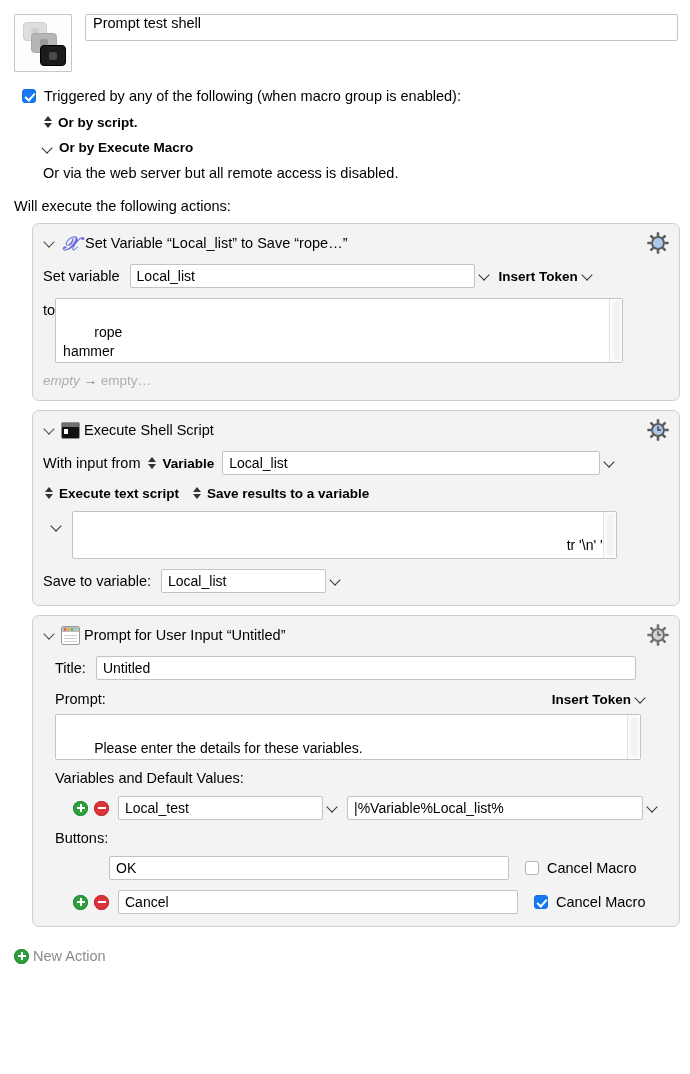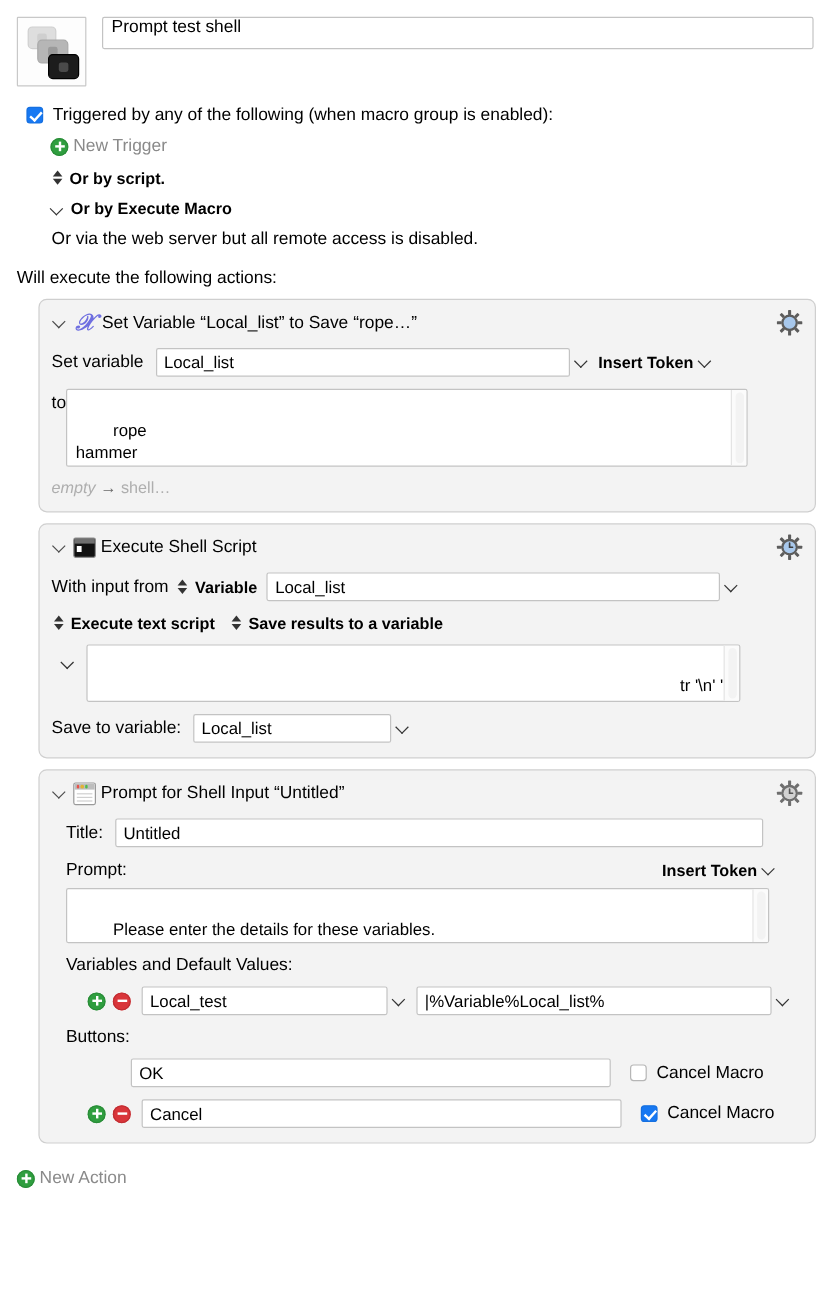--- a/index.html
+++ b/index.html
@@ -221,24 +221,20 @@
     <span>Prompt test shell</span>
   </div>
 </div>
 
 <div class="trigger-block">
   <div class="trig-row">
     <span class="cbx on"></span>
     <span class="trig-label">Triggered by any of the following (when macro group is enabled):</span>
   </div>
 
-  <div class="sub">
-    <span class="plus-ico"></span>
-    <span class="gray-link">New Trigger</span>
-  </div>
 
   <div class="sub">
     <span class="stepper">
         <i class="up"></i>
         <i class="dn"></i>
       </span>
     <span class="bold-link">Or by script.</span>
   </div>
 
   <div class="sub">
@@ -294,21 +290,21 @@
         <span>rope
 hammer
 screwdriver</span>
         <span class="sbar"></span>
       </span>
     </div>
 
     <div class="footer-note">
       <em>empty</em>
       <span class="arrow">→</span>
-      <span>shell…</span>
+      <span>empty…</span>
     </div>
   </div>
 
   <div class="action">
     <div class="act-head">
       <span class="disclose"></span>
       <span class="ico-term"></span>
       <span class="act-title">Execute Shell Script</span>
     </div>
     <svg class="gear" viewBox="0 0 24 24">
@@ -375,21 +371,21 @@
       <span class="disclose"></span>
       <span class="ico-win">
         <span class="bar"></span>
           <span class="dot d1"></span>
           <span class="dot d2"></span>
           <span class="dot d3"></span>
         <span class="ln" style="top:8px;"></span>
           <span class="ln" style="top:11px;"></span>
           <span class="ln" style="top:14px;"></span>
       </span>
-      <span class="act-title">Prompt for Shell Input “Untitled”</span>
+      <span class="act-title">Prompt for User Input “Untitled”</span>
     </div>
     <svg class="gear" viewBox="0 0 24 24">
       <g fill="#6e6e6e">
         <rect x="10.6" y="0.4" width="2.8" height="4.4" rx="0.6"></rect>
         <rect x="10.6" y="19.2" width="2.8" height="4.4" rx="0.6"></rect>
         <rect x="0.4" y="10.6" width="4.4" height="2.8" rx="0.6"></rect>
         <rect x="19.2" y="10.6" width="4.4" height="2.8" rx="0.6"></rect>
         <rect x="10.6" y="0.4" width="2.8" height="4.4" rx="0.6" transform="rotate(45 12 12)"></rect>
         <rect x="10.6" y="19.2" width="2.8" height="4.4" rx="0.6" transform="rotate(45 12 12)"></rect>
         <rect x="0.4" y="10.6" width="4.4" height="2.8" rx="0.6" transform="rotate(45 12 12)"></rect>

